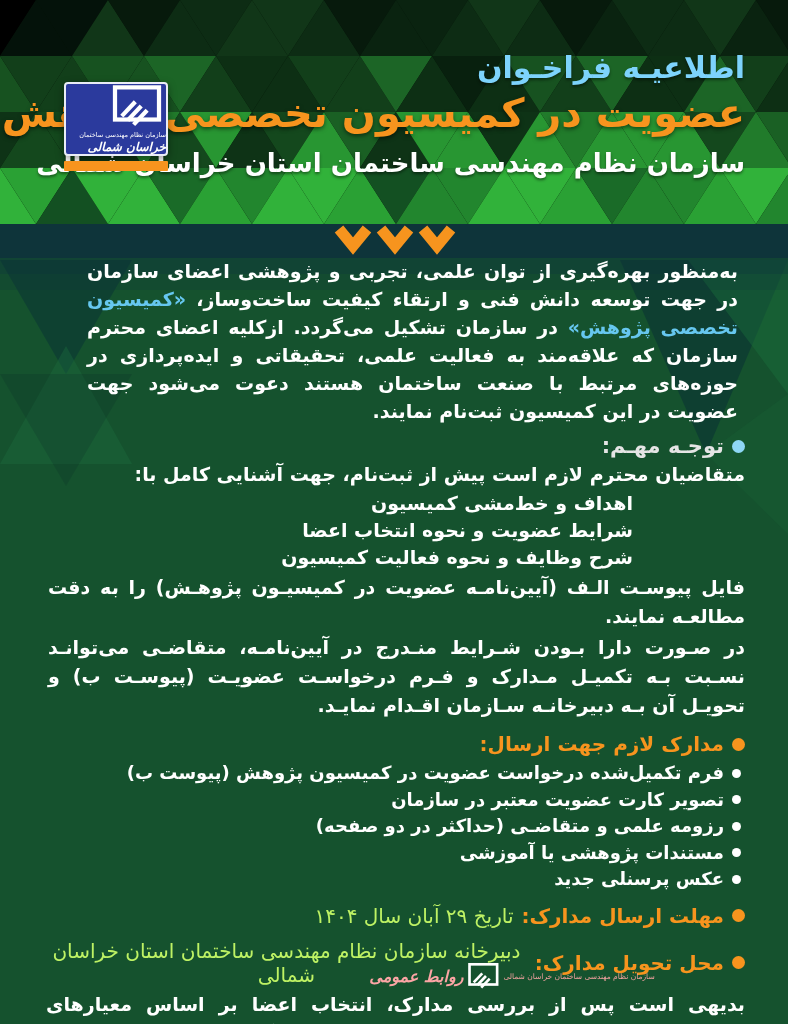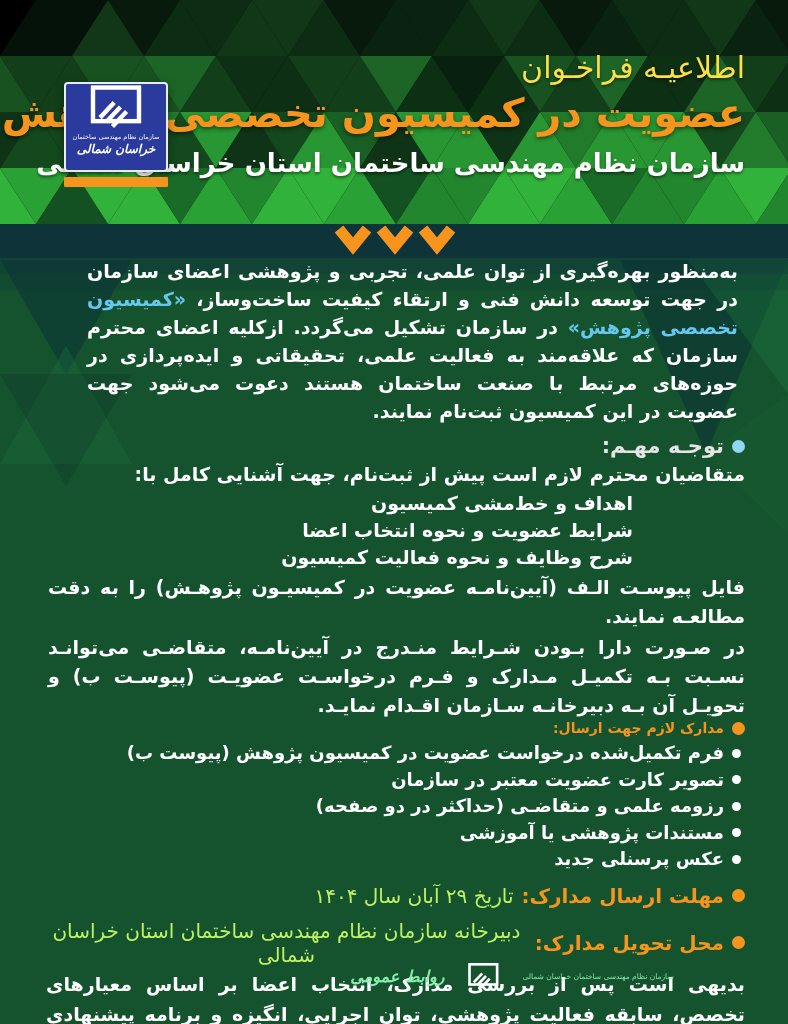--- a/index.html
+++ b/index.html
@@ -13,33 +13,33 @@
   svg{display:block;}
   .layer{position:absolute; pointer-events:none;}
 
   
   #mosaic{top:0; left:0;}
   #bodyDecor{top:224px; left:0;}
 
   .title-block{
     position:absolute; top:50px; right:43px; text-align:right; z-index:5;
   }
-  .title-1{color:#fde047; font-size:30px; font-weight:normal; line-height:36px;
+  .title-1{color:#7dd3fc; font-size:30px; font-weight:bold; line-height:36px;
     text-shadow:0 2px 3px rgba(0,0,0,.45);}
   .title-2{color:#F7941E; font-size:40px; font-weight:bold; line-height:50px; margin-top:2px;
     text-shadow:0 2px 4px rgba(0,0,0,.5);}
   .title-3{color:#ffffff; font-size:26px; font-weight:bold; line-height:34px; margin-top:8px;
     text-shadow:0 2px 3px rgba(0,0,0,.45);}
 
   
   .badge{position:absolute; top:82px; left:64px; width:104px; z-index:6;}
   .badge-box{
-    box-sizing:border-box; width:104px; height:90px; background:#2B3A9D;
+    box-sizing:border-box; width:104px; height:74px; background:#2B3A9D;
     border:2px solid #E9ECF6; border-radius:4px;
-    display:flex; flex-direction:column; align-items:center; justify-content:flex-start;
+    display:flex; flex-direction:column; justify-content:flex-start;
     box-shadow:0 3px 8px rgba(0,0,0,.4);
   }
   .badge-org1{color:#fff; font-size:6.5px; line-height:8px; margin-top:3px; white-space:nowrap;}
   .badge-org2{color:#fff; font-size:12px; font-weight:bold; font-style:italic; line-height:14px; margin-top:1px; white-space:nowrap;}
   .badge-bar{width:104px; height:10px; background:#F7941E; margin-top:5px; border-radius:1px;}
 
   .chevrons{position:absolute; top:225px; left:334px; z-index:5;}
 
   
   .content{
@@ -47,21 +47,21 @@
     color:#ffffff; font-weight:bold; text-align:right;
   }
   .intro{
     font-size:19px; line-height:28px; text-align:justify; text-align-last:right;
     padding-left:34px; margin:7px;
   }
   .hl{color:#66C7EF;}
 
   .sec-head{display:flex; align-items:center; gap:8px; font-weight:bold;}
   .sec-head.cyan{color:#e5e5e5; font-size:21px; margin-top:9px;}
-  .sec-head.orange{color:#F7941E; font-size:14px; margin-top:0;}
+  .sec-head.orange{color:#F7941E; font-size:20px; margin-top:12px;}
   .dot{display:inline-block; border-radius:50%; flex:0 0 auto;}
   .dot.big{width:13px; height:13px;}
   .dot.cyan-dot{background:#8ED7F5;}
   .dot.orange-dot{background:#F7941E;}
   .dot.white-dot{background:#ffffff; width:9px; height:9px;}
 
   .plain-line{font-size:19px; line-height:27px; margin:3px 0 0 0;}
   .sub-items{list-style:none; margin:2px 0 0 0; padding:0 112px 0 0;}
   .sub-items li{font-size:19px; line-height:27px;}
   .just{
@@ -75,21 +75,21 @@
   .kv-row .label{color:#F7941E; font-weight:bold; white-space:nowrap;}
   .kv-row .value{color:#bef264; font-weight:normal;text-align:center;}
   .closing{
     font-size:19px; line-height:30px; text-align:justify; text-align-last:right;
     margin:2px 0 0 0;
   }
 
   
   .footer{
     position:absolute; bottom:34px; left:50%; transform:translateX(calc(-50% + 118px));
-    display:flex; align-items:center; gap:22px; z-index:5; color:#86efac; direction:ltr;
+    display:flex; align-items:center; gap:3px; z-index:5; color:#fca5a5; direction:ltr;
   }
   .footer .brand{font-size:16px; font-weight:bold; font-style:italic; white-space:nowrap; direction:rtl;}
   .footer .org{font-size:7.5px; opacity:.95; white-space:nowrap; direction:rtl;}
 </style>
 </head>
 <body>
 
 <div class="poster">
 
   <svg id="mosaic" class="layer" width="788" height="224" viewBox="0 0 788 224">

